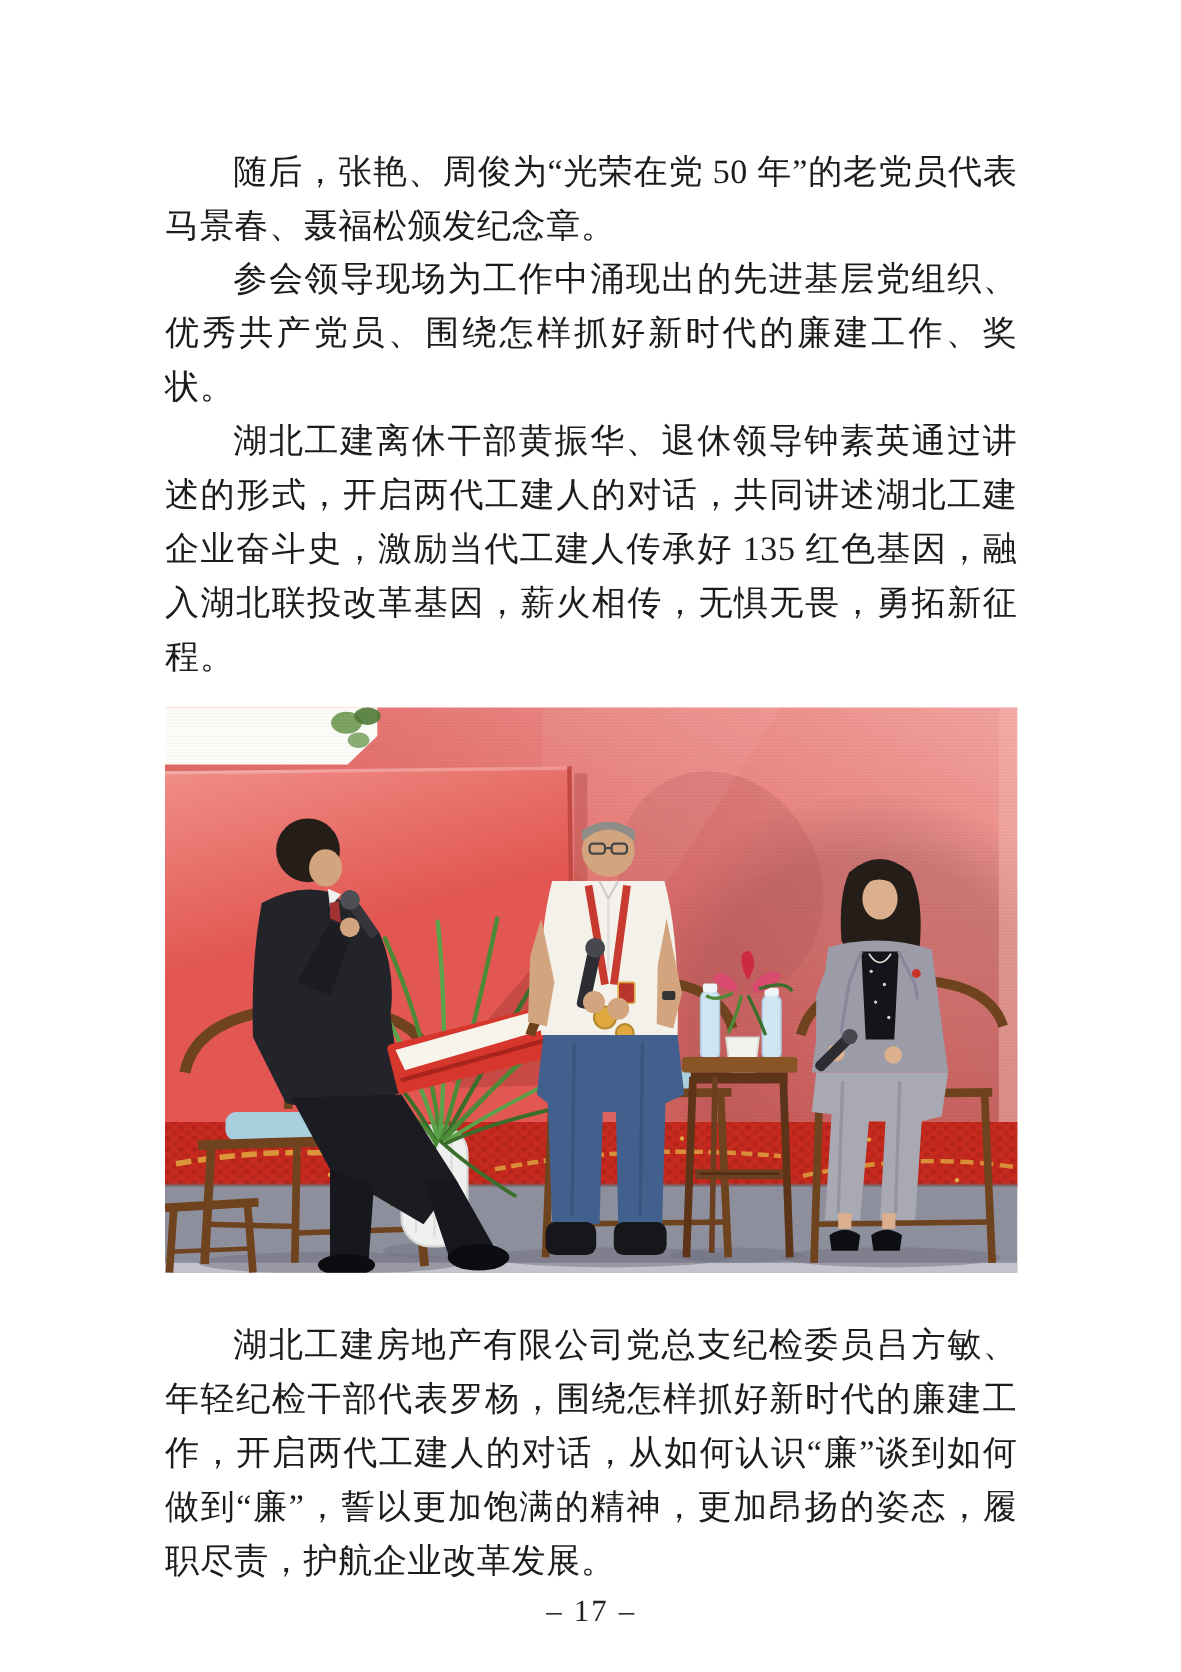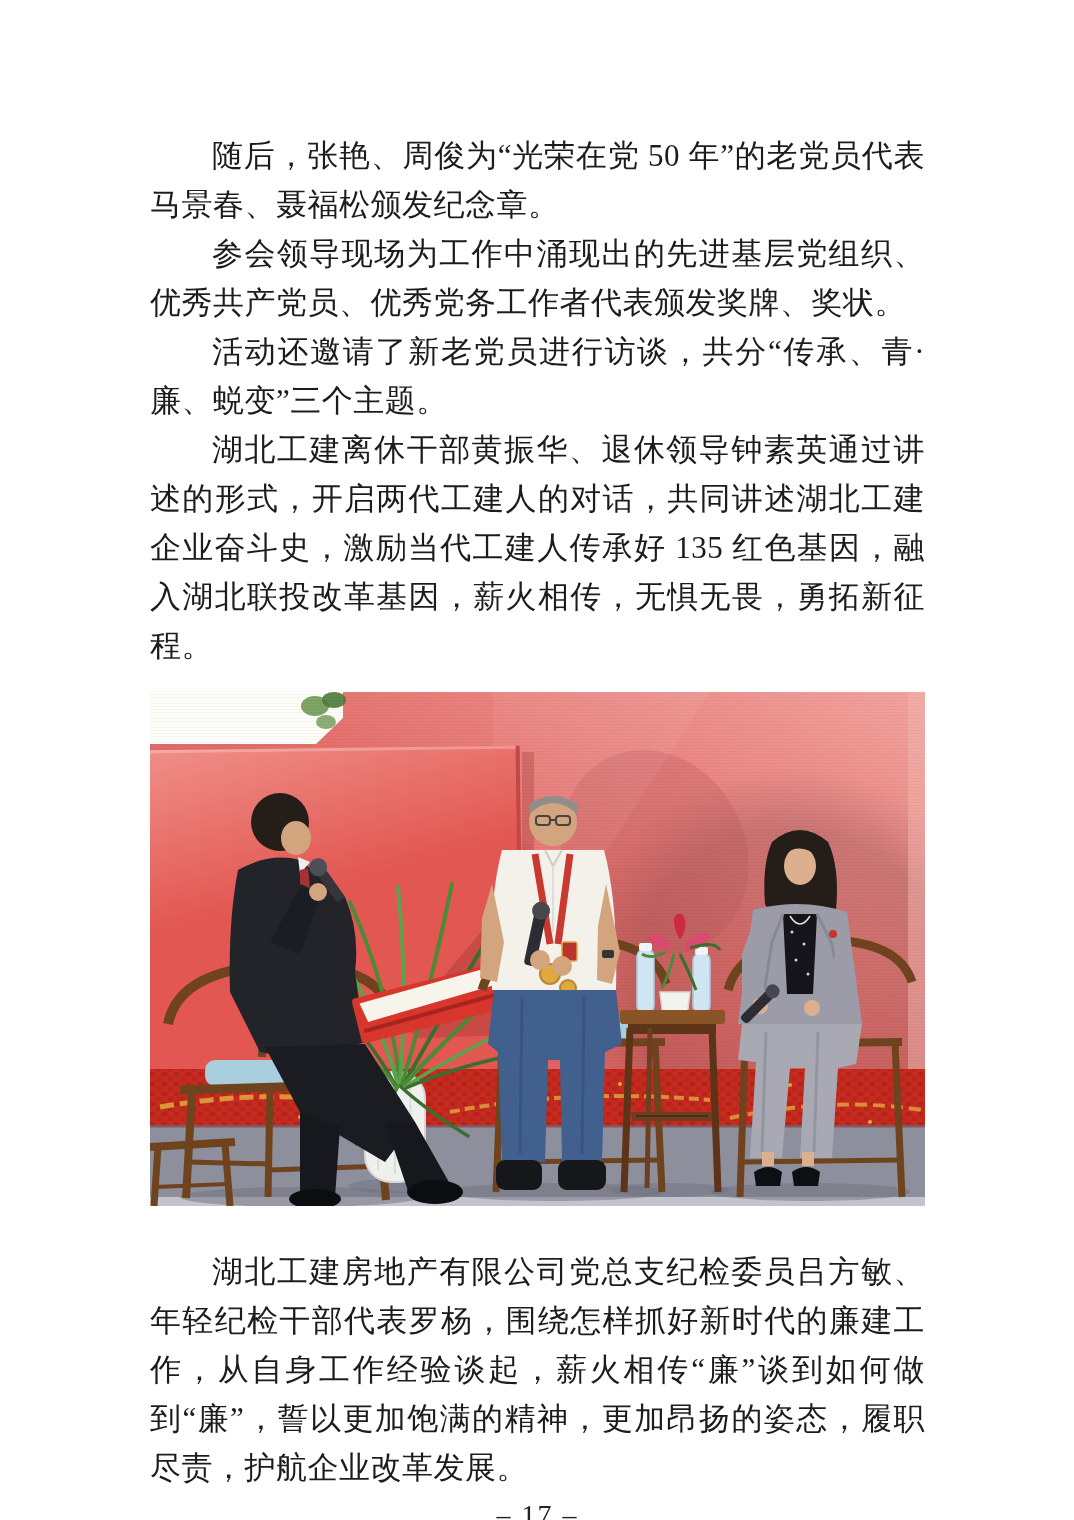--- a/index.html
+++ b/index.html
@@ -36,22 +36,21 @@
     letter-spacing:2px; color:#222;
   }
 </style>
 </head>
 <body>
 
 <div class="page">
   <div class="content">
 
     <p class="body-par">随后，张艳、周俊为“光荣在党 50 年”的老党员代表马景春、聂福松颁发纪念章。</p>
-    <p class="body-par">参会领导现场为工作中涌现出的先进基层党组织、优秀共产党员、优秀党务工作者代表颁发奖牌、奖状。</p>
-    <p class="body-par">活动还邀请了新老党员进行访谈，共分“传承、青·廉、蜕变”三个主题。</p>
+    <p class="body-par">参会领导现场为工作中涌现出的先进基层党组织、优秀共产党员、围绕怎样抓好新时代的廉建工作、奖状。</p>
     <p class="body-par">湖北工建离休干部黄振华、退休领导钟素英通过讲述的形式，开启两代工建人的对话，共同讲述湖北工建企业奋斗史，激励当代工建人传承好 135 红色基因，融入湖北联投改革基因，薪火相传，无惧无畏，勇拓新征程。</p>
 
     <figure class="photo">
       <svg viewBox="0 0 775 514" preserveAspectRatio="none">
         <defs>
           <linearGradient id="wallGrad" x1="0" y1="1" x2="1" y2="0">
             <stop offset="0" style="stop-color:var(--wallDeep)"></stop>
             <stop offset="0.55" style="stop-color:var(--wall)"></stop>
             <stop offset="1" style="stop-color:var(--wallLight)"></stop>
           </linearGradient>
@@ -284,17 +283,17 @@
           <line x1="616" y1="340" x2="612" y2="460" stroke="#91919d" stroke-width="3" opacity="0.8"></line>
           <line x1="668" y1="340" x2="664" y2="460" stroke="#91919d" stroke-width="3" opacity="0.8"></line>
           <rect x="612" y="460" width="12" height="14" fill="#dcb08e"></rect>
           <rect x="652" y="460" width="12" height="14" fill="#dcb08e"></rect>
           <path d="M604,480 Q618,470 632,480 L630,494 L606,494 Z" fill="#0e0f12"></path>
           <path d="M642,480 Q656,470 670,480 L668,494 L644,494 Z" fill="#0e0f12"></path>
         </g>
       </svg>
     </figure>
 
-    <p class="body-par after-photo">湖北工建房地产有限公司党总支纪检委员吕方敏、年轻纪检干部代表罗杨，围绕怎样抓好新时代的廉建工作，从自身工作经验谈起，薪火相传“廉”谈到如何做到“廉”，誓以更加饱满的精神，更加昂扬的姿态，履职尽责，护航企业改革发展。</p>
+    <p class="body-par after-photo">湖北工建房地产有限公司党总支纪检委员吕方敏、年轻纪检干部代表罗杨，围绕怎样抓好新时代的廉建工作，开启两代工建人的对话，从如何认识“廉”谈到如何做到“廉”，誓以更加饱满的精神，更加昂扬的姿态，履职尽责，护航企业改革发展。</p>
 
     <div class="footer">– 17 –</div>
   </div>
 </div>
 
 </body></html>

